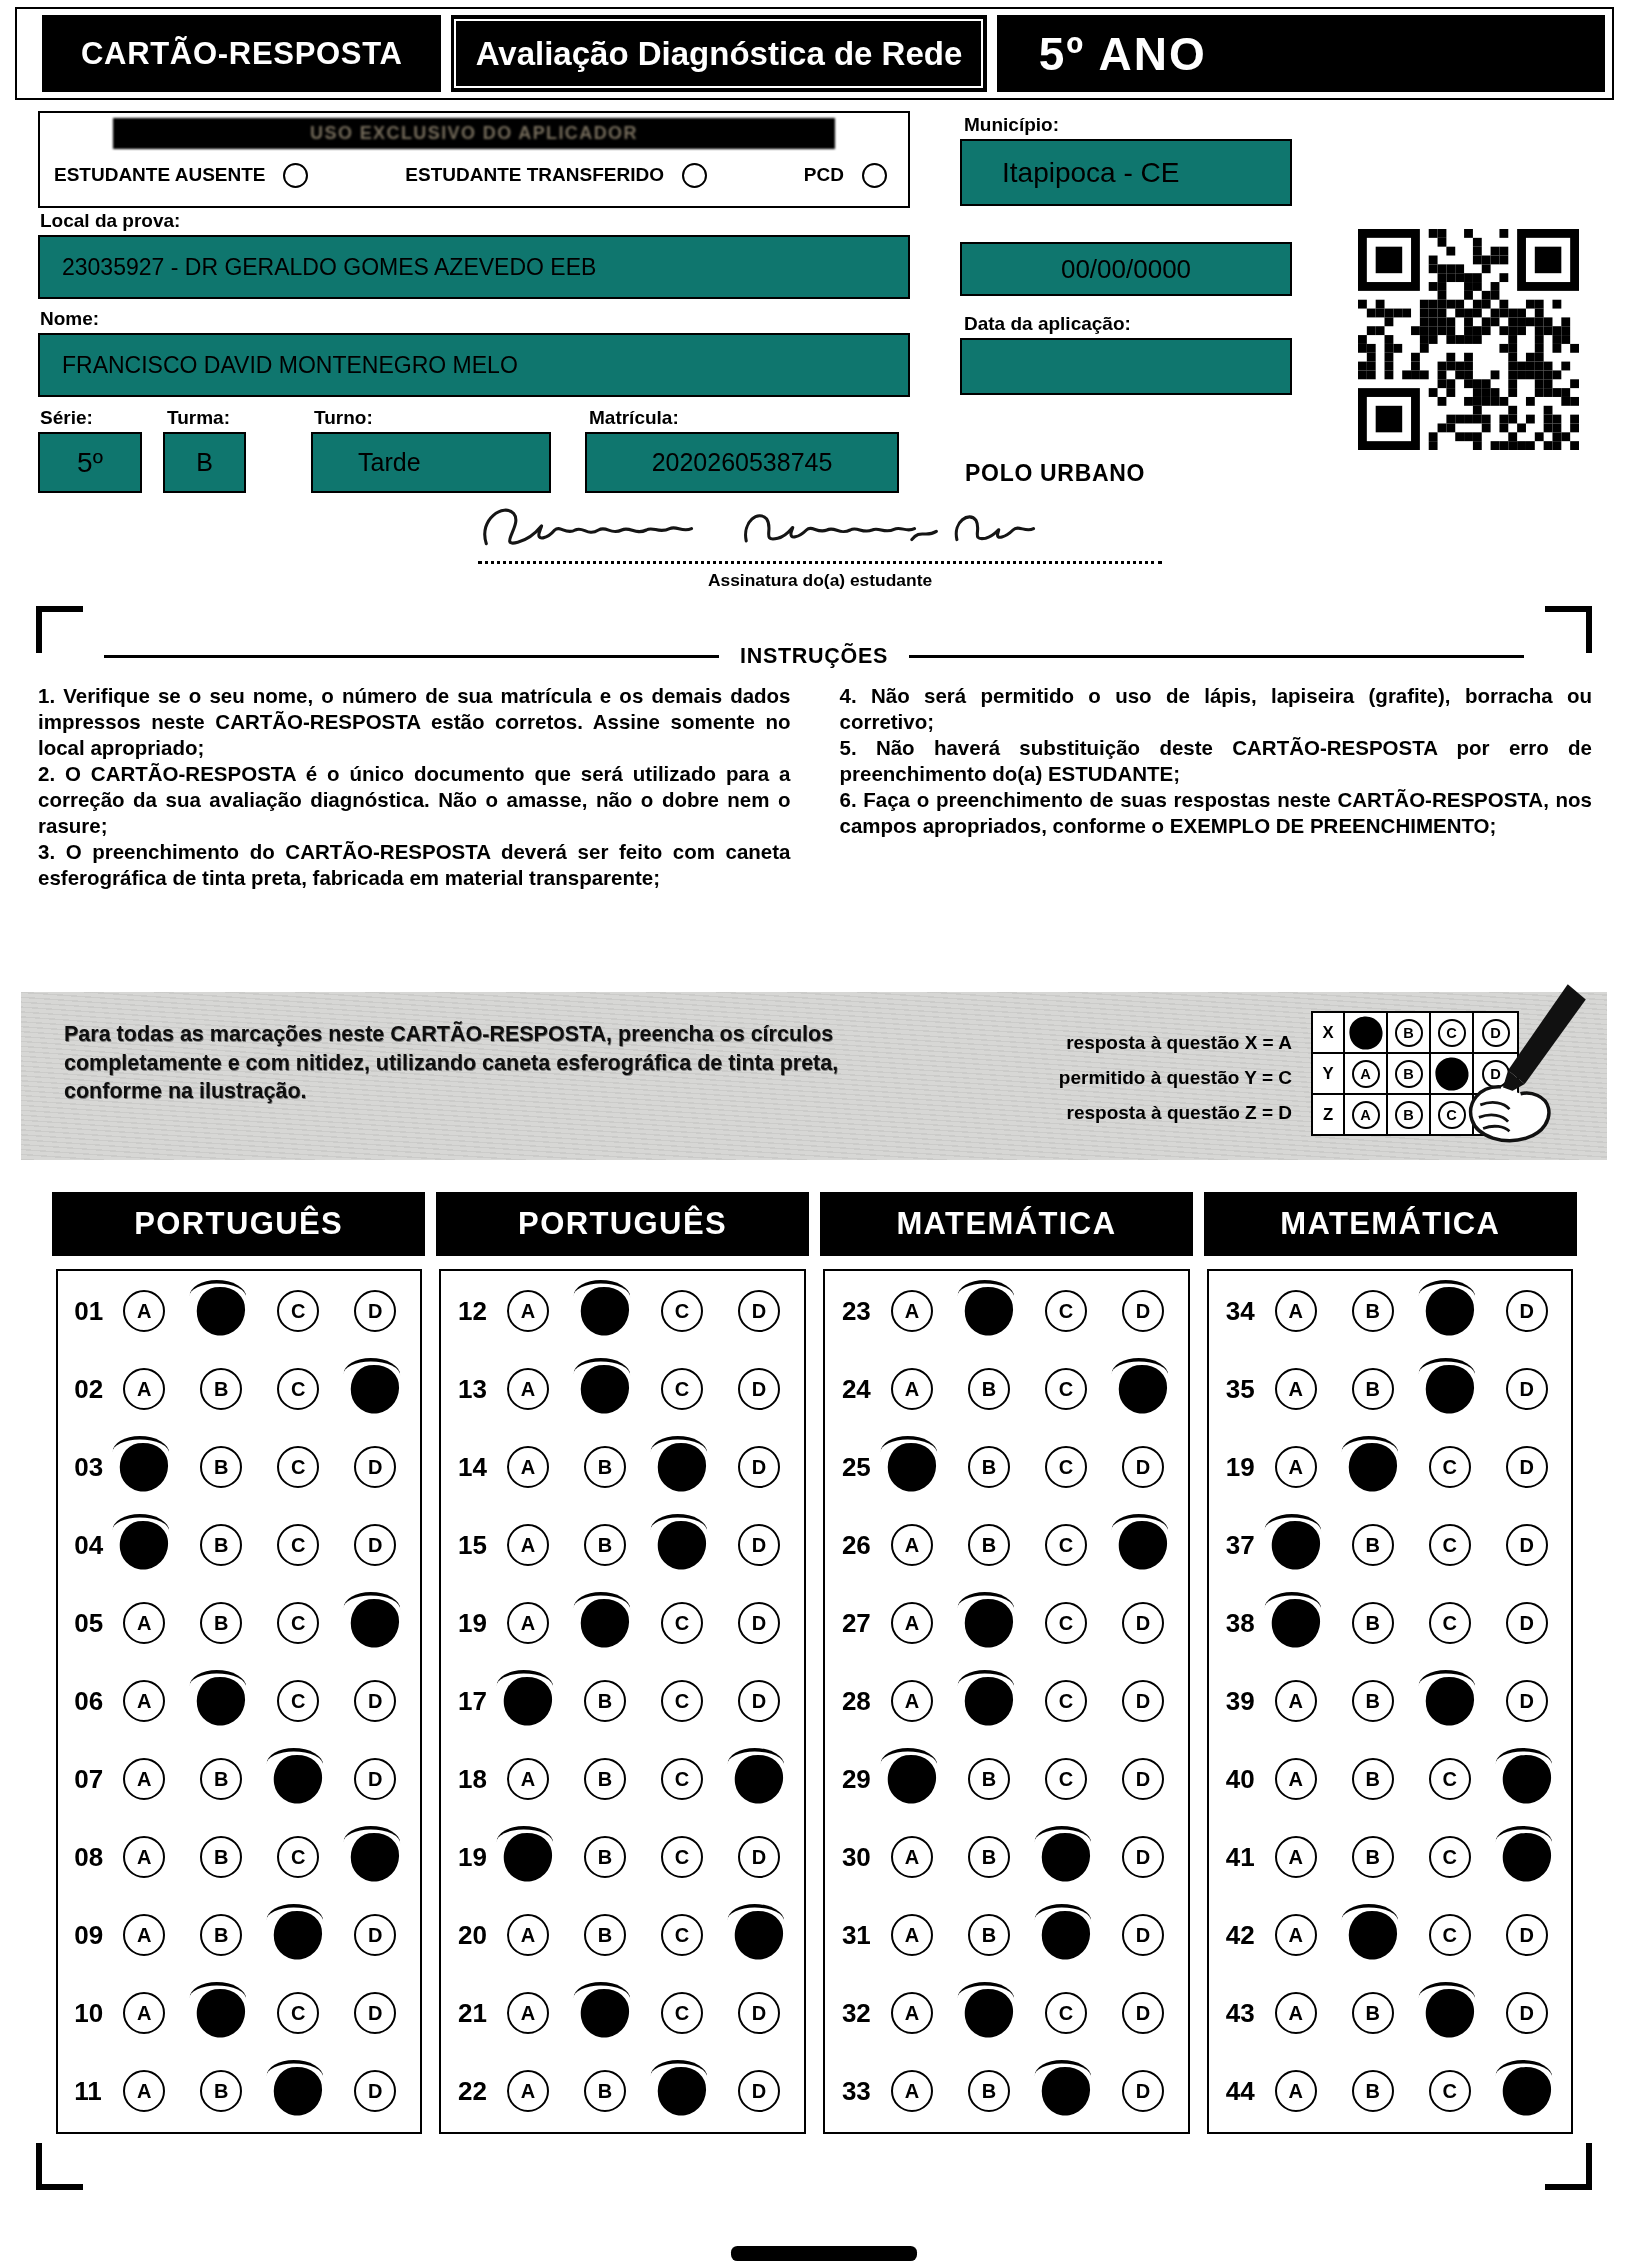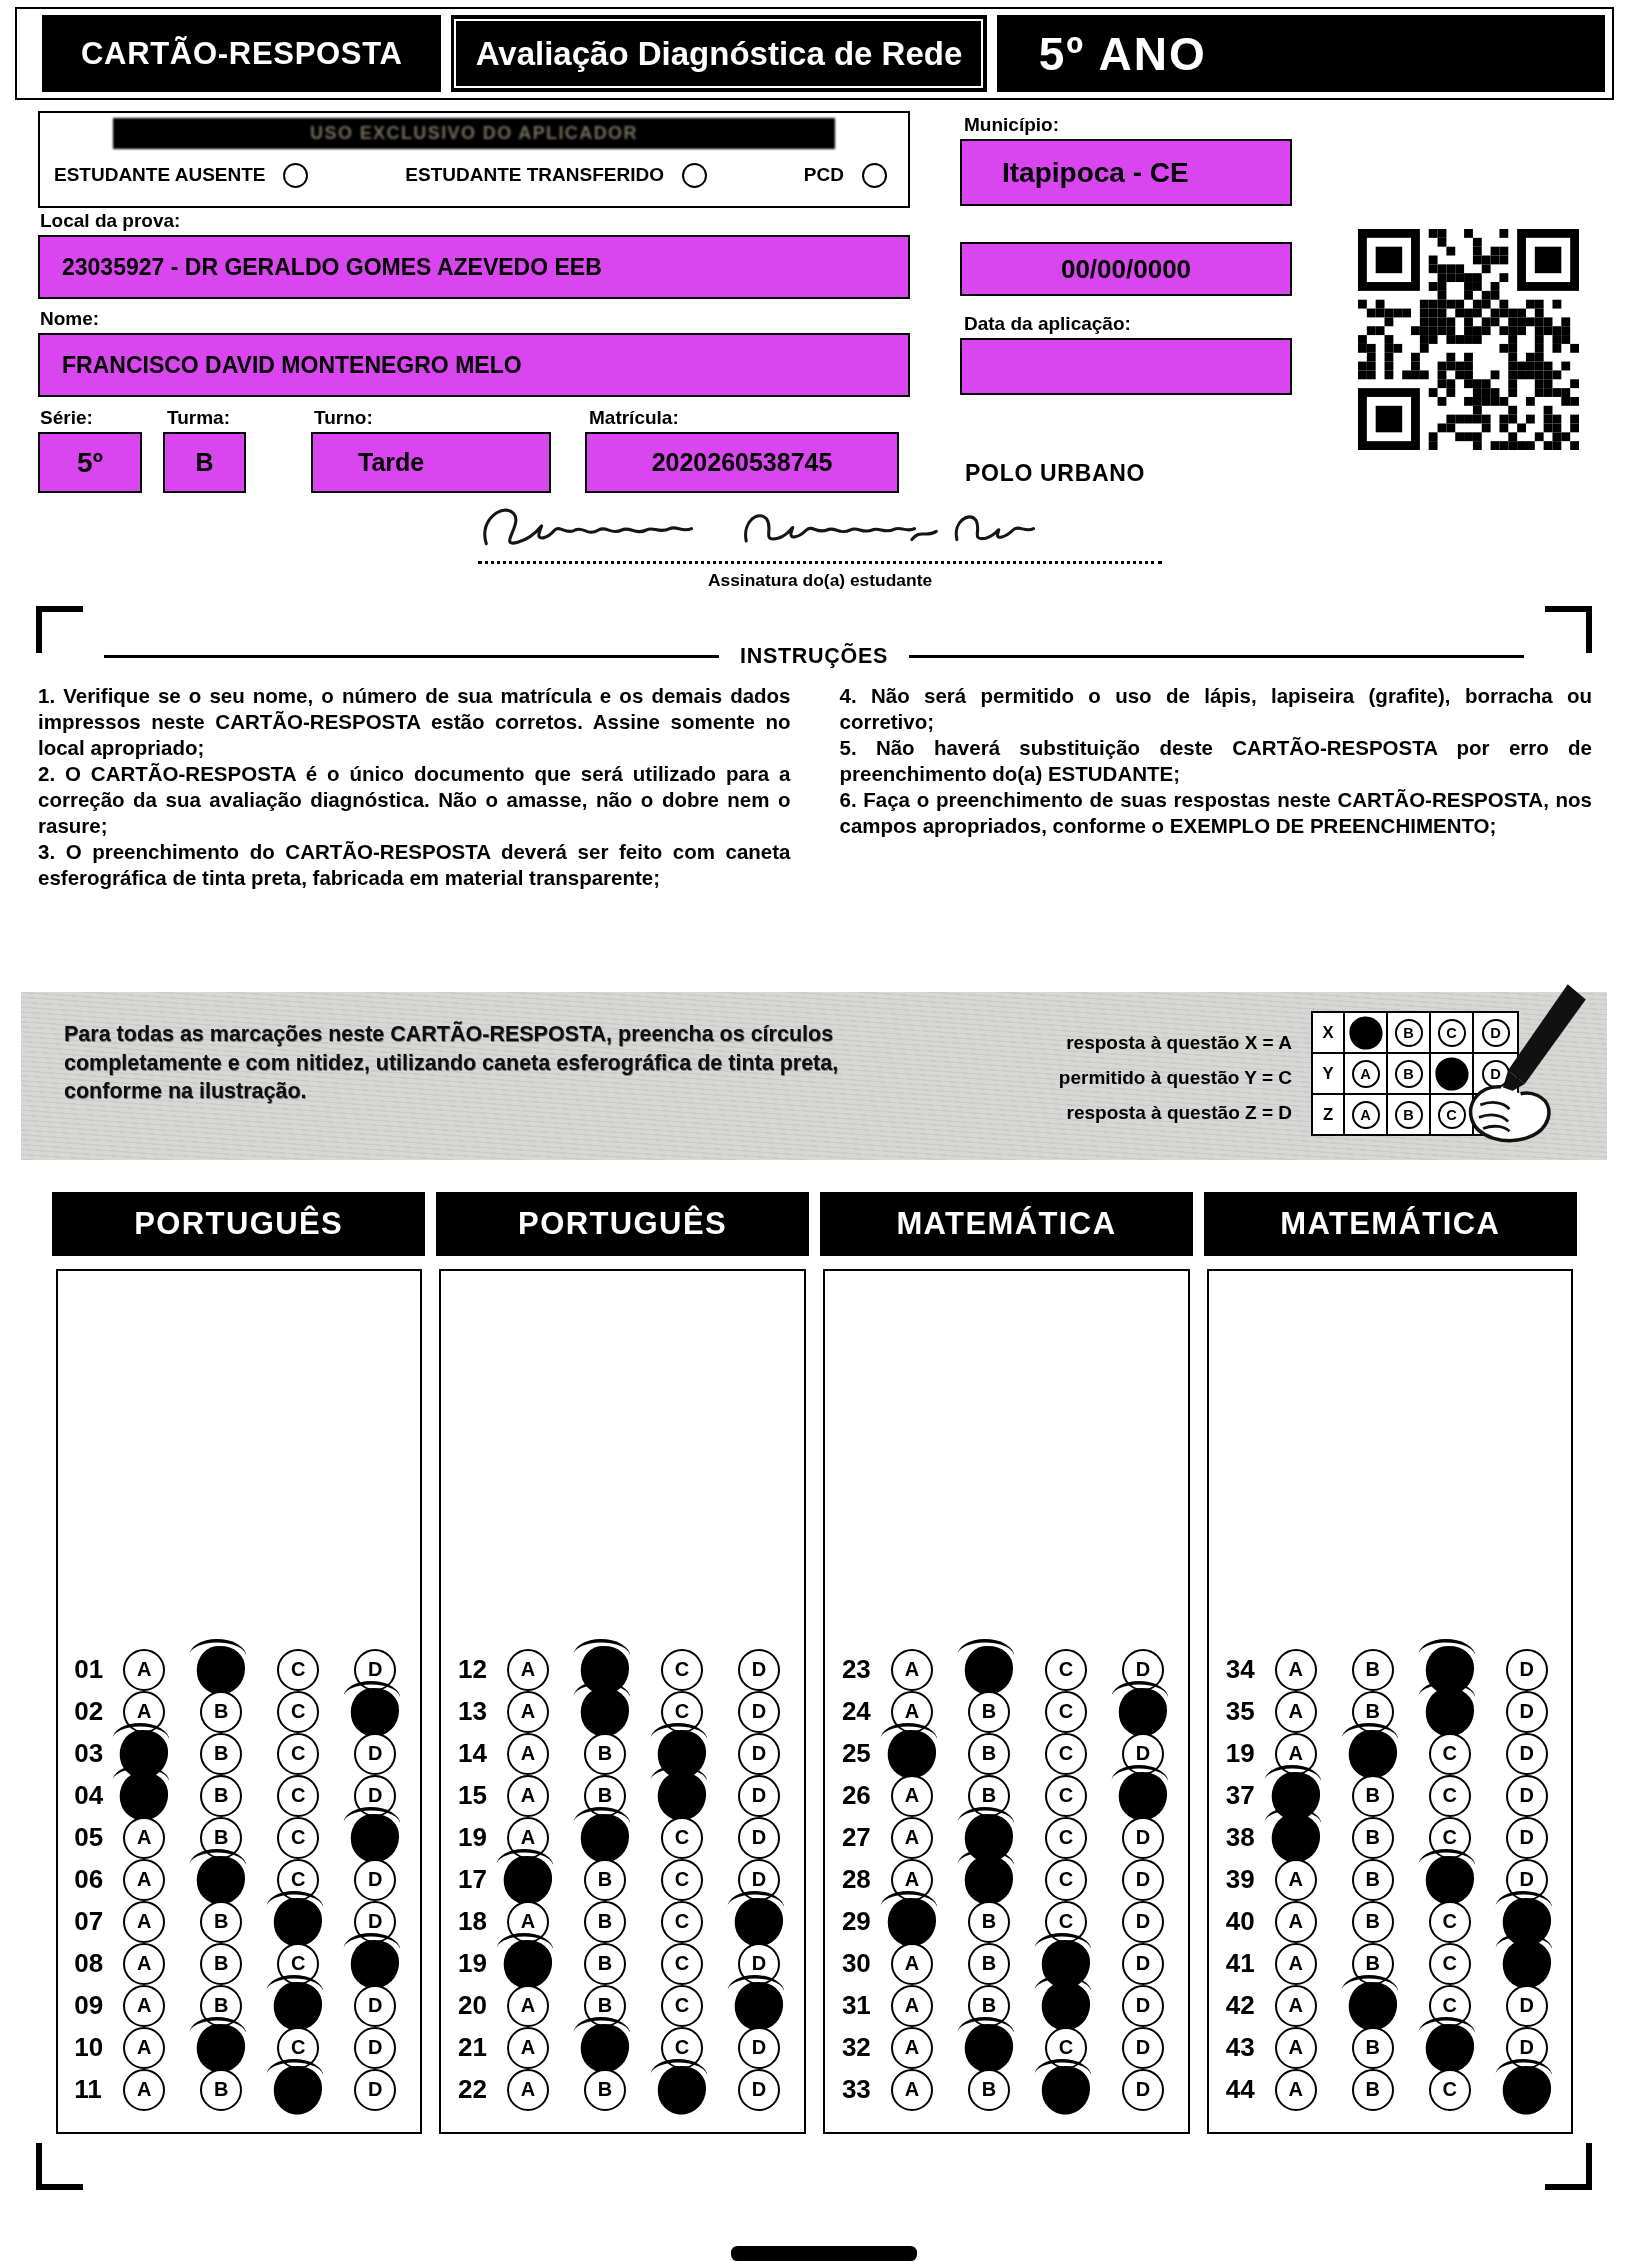--- a/index.html
+++ b/index.html
@@ -20,21 +20,21 @@
   .aplicador { position:absolute; left:38px; top:111px; width:872px; height:97px; border:2.8px solid #000; }
   .ap-bar { margin:4.9px auto 0; width:722px; height:31px; background:#000; color:#756c5b; font-size:18px;
             font-weight:bold; letter-spacing:1.4px; display:flex; align-items:center; justify-content:center;
             filter:blur(0.8px); }
   .ap-opts { display:flex; align-items:center; justify-content:space-between; padding:14px 21px 0 14px; }
   .ap-opt { display:flex; align-items:center; gap:18px; font-size:19px; font-weight:bold; }
   .sm-circle { width:25px; height:25px; border:2.1px solid #000; border-radius:50%; display:inline-block; background:#fff; }
 
   
   .lbl { position:absolute; font-size:19px; font-weight:bold; white-space:nowrap; }
-  .box { position:absolute; border:2.8px solid #000; display:flex; align-items:center; font-weight:bold; background:#d946ef; }
+  .box { position:absolute; border:2.8px solid #000; display:flex; align-items:center; font-weight:normal; background:#0f766e; }
   .box.center { justify-content:center; }
   .box-local     { left:38px;   top:235px; width:872px; height:64px; font-size:23px; padding-left:22px; }
   .box-nome      { left:38px;   top:333px; width:872px; height:64px; font-size:23px; padding-left:22px; }
   .box-serie     { left:38px;   top:432px; width:104px;  height:61px; font-size:28px; }
   .box-turma     { left:163px;  top:432px; width:83px;  height:61px; font-size:25px; }
   .box-turno     { left:311px;  top:432px; width:240px;  height:61px; font-size:25px; padding-left:45px; }
   .box-matricula { left:585px;  top:432px; width:314px;  height:61px; font-size:25px; }
   .box-municipio { left:960px; top:139px; width:332px;  height:67px; font-size:28px; padding-left:40px; }
   .box-nasc      { left:960px; top:242px; width:332px;  height:54px; font-size:26px; }
   .box-aplic     { left:960px; top:338px; width:332px;  height:57px; font-size:25px; }
@@ -81,21 +81,21 @@
                align-items:center; justify-content:center; font-size:14.6px; font-weight:bold; background:#fff; }
   .ex-bubble.marked { background:#000; border-radius:48% 52% 50% 50%; transform:scale(1.18) rotate(-6deg); }
   .pen { position:absolute; right:9.7px; top:-12.5px; }
 
   
   .answers { position:absolute; left:52px; top:1192px; width:1525px; display:flex; gap:10.4px; }
   .ans-col { flex:1; display:flex; flex-direction:column; }
   .ans-header { height:64px; background:#000; color:#fff; display:flex; align-items:center; justify-content:center;
                 font-size:31px; font-weight:bold; letter-spacing:1.4px; }
   .ans-box { margin:12.5px 3.5px 0; border:2.8px solid #000; height:865px; display:flex; flex-direction:column;
-             justify-content:flex-end; padding:21px 9.7px 21px 16.7px; background:#fff; }
+             justify-content:center; padding:21px 9.7px 21px 16.7px; background:#fff;gap:36px; }
   .ans-row { display:flex; align-items:center; }
   .q-num { width:49px; font-size:26px; font-weight:bold; flex:none; }
   .bubble { position:relative; width:42px; height:42px; border:2.8px solid #000; border-radius:50%;
             display:flex; align-items:center; justify-content:center; font-size:20px; font-weight:bold;
             margin-right:35px; flex:none; background:#fff; }
   .bubble:last-child { margin-right:0; }
   .bubble.marked { background:#000; border-color:#000;
                    border-radius:46% 54% 52% 48% / 52% 46% 54% 48%;
                    transform:rotate(-10deg) scale(1.16); }
   .bubble.marked::after { content:''; position:absolute; left:-6.3px; top:-7.6px; width:49px; height:26px;

